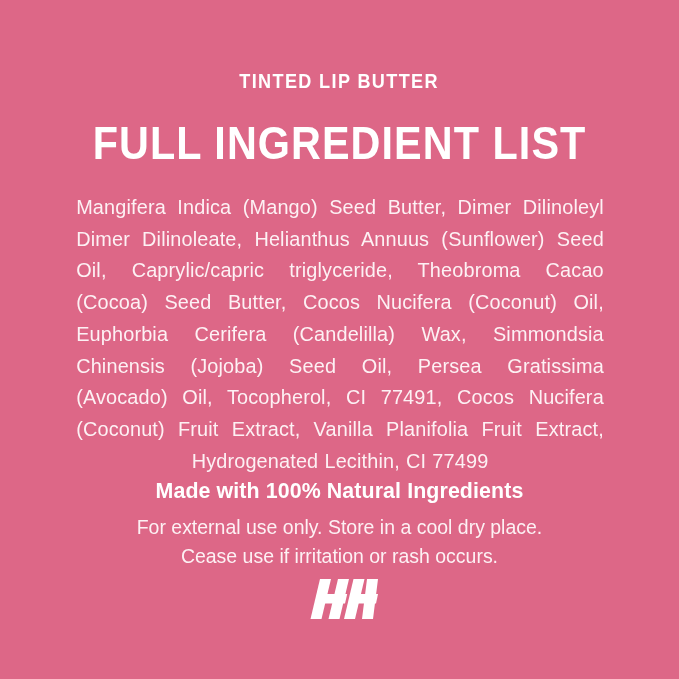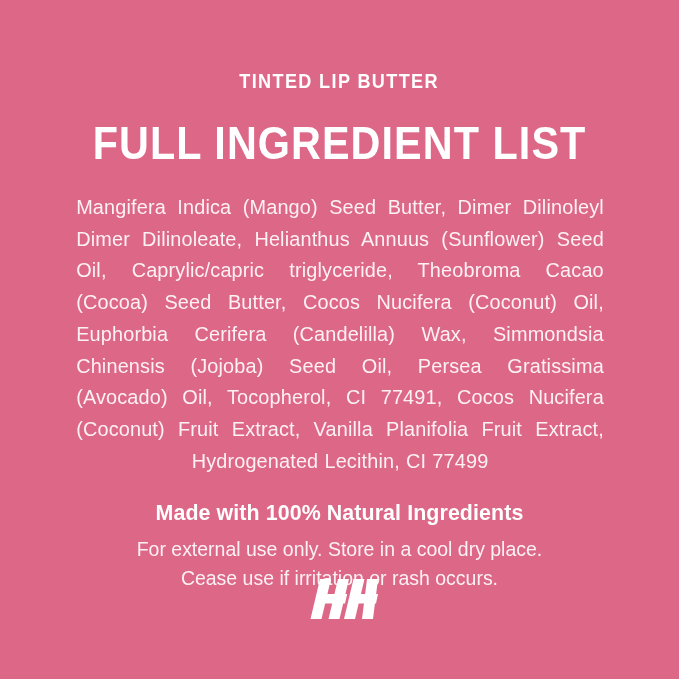--- a/index.html
+++ b/index.html
@@ -62,21 +62,20 @@
     text-align: justify;
     text-align-last: center;
     letter-spacing: 0.15px;
     word-spacing: 0.5px;
     transform: scaleX(0.97);
     transform-origin: center top;
   }
 
   
   .claim-block {
-    margin-top: 22px;
     text-align: center;
     color: #ffffff;
   }
   .claim {
     font-size: 22.5px;
     line-height: 30px;
     font-weight: 700;
     letter-spacing: 0.1px;
     white-space: nowrap;
     transform: scaleX(0.95);

